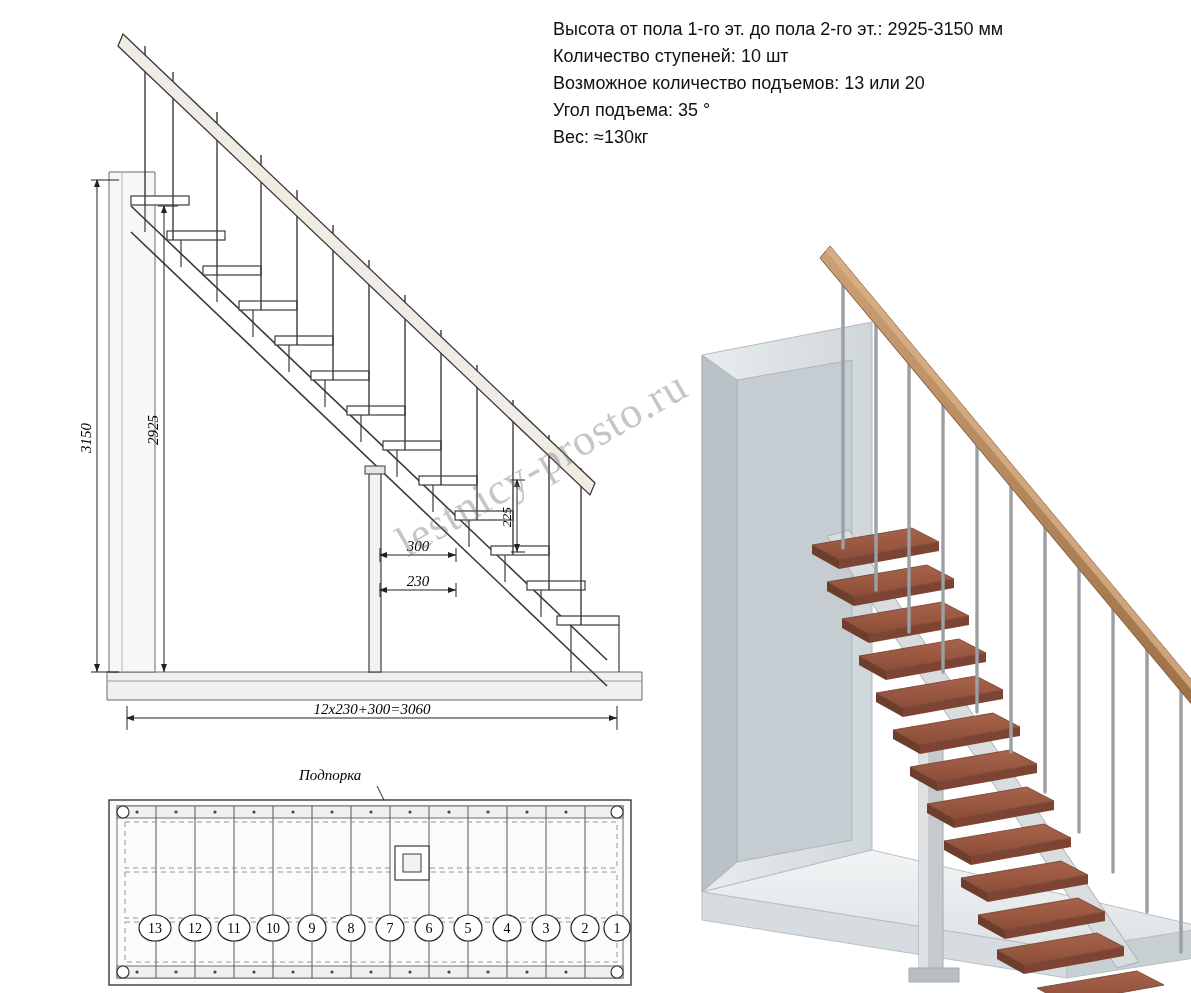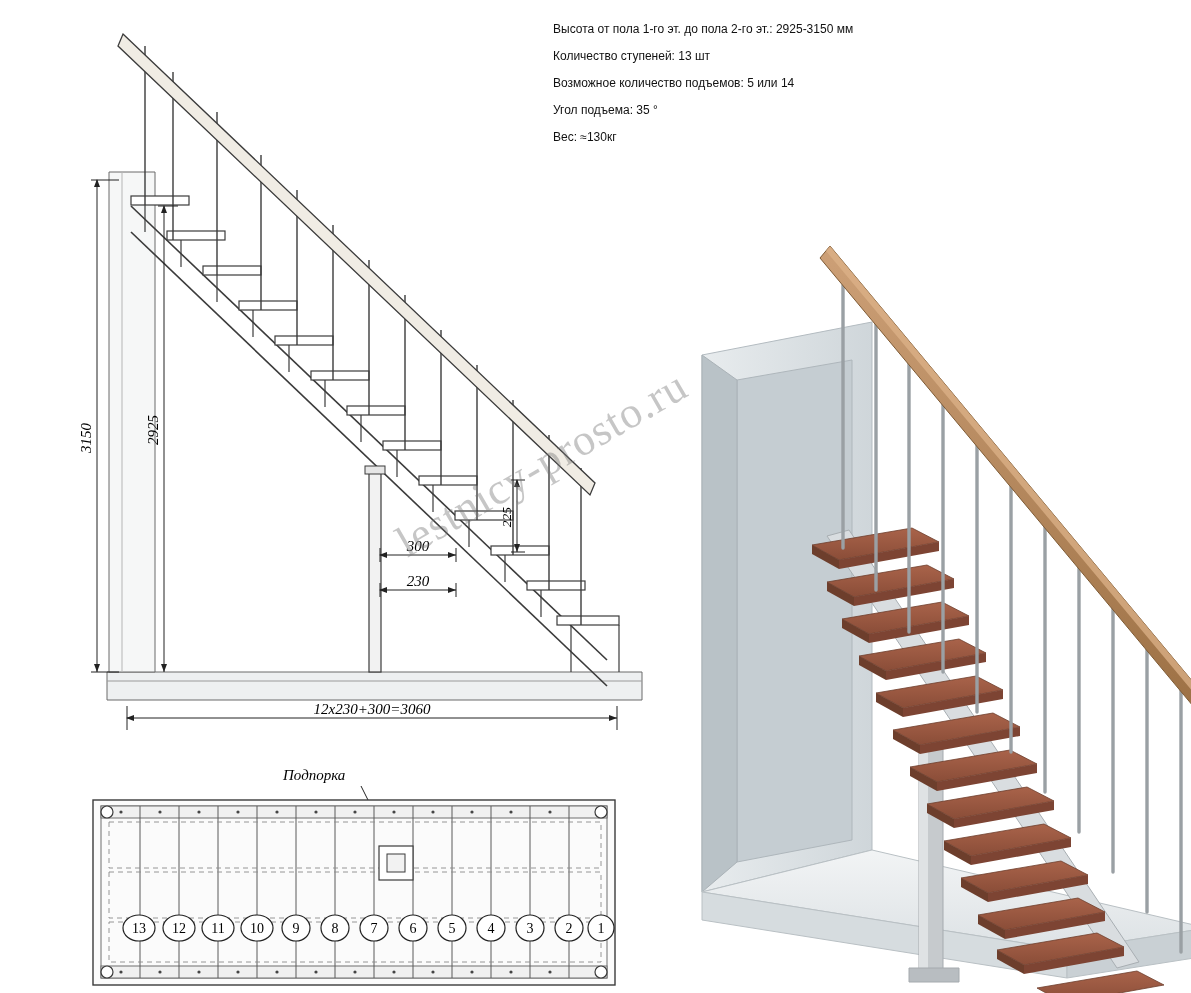--- a/index.html
+++ b/index.html
@@ -20,32 +20,32 @@
     inset: 0;
   }
   
   .spec-list {
     position: absolute;
     left: 553px;
     top: 16px;
     width: 620px;
   }
   .spec-line {
-    font-size: 12px;
+    font-size: 18px;
     line-height: 27px;
     color: #111;
     white-space: nowrap;
   }
   
   .pane {
     position: absolute;
     margin-left: 47px;
   }
   #elevation-pane { left: 0; top: 0; width: 600px; height: 760px; }
-  #plan-pane { left: 14px; top: 760px; width: 590px; height: 233px; }
+  #plan-pane { left: 30px; top: 760px; width: 590px; height: 233px; }
   #render-pane { left: 600px; top: 150px; width: 591px; height: 843px; }
 
   svg { display: block; }
 
   .dim-text {
     font-family: "Liberation Serif", serif;
     font-style: italic;
     font-size: 15px;
     fill: #000;
   }
@@ -89,22 +89,22 @@
     letter-spacing: 1px;
   }
 </style>
 </head>
 <body>
 
 <div class="root">
 
   <div class="spec-list">
     <div class="spec-line">Высота от пола 1-го эт. до пола 2-го эт.: 2925-3150 мм</div>
-    <div class="spec-line">Количество ступеней: 13 шт</div>
-    <div class="spec-line">Возможное количество подъемов: 5 или 14</div>
+    <div class="spec-line">Количество ступеней: 10 шт</div>
+    <div class="spec-line">Возможное количество подъемов: 13 или 20</div>
     <div class="spec-line">Угол подъема: 35 °</div>
     <div class="spec-line">Вес: ≈130кг</div>
   </div>
 
   <div class="pane" id="elevation-pane">
     <svg width="600" height="760" viewBox="0 0 600 760">
       <defs>
         <marker id="arrS" markerWidth="9" markerHeight="9" refX="8" refY="3" orient="auto">
           <path d="M0,0 L8,3 L0,6 z" fill="#222"></path>
         </marker>

